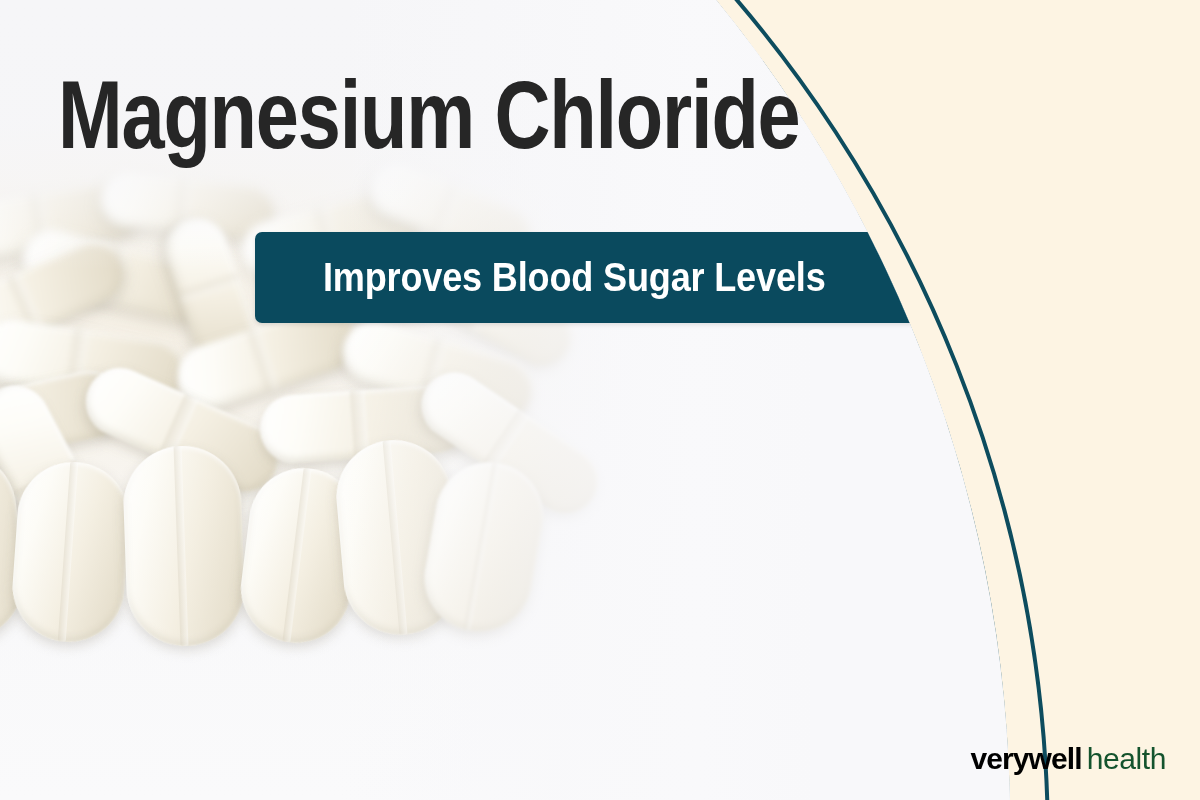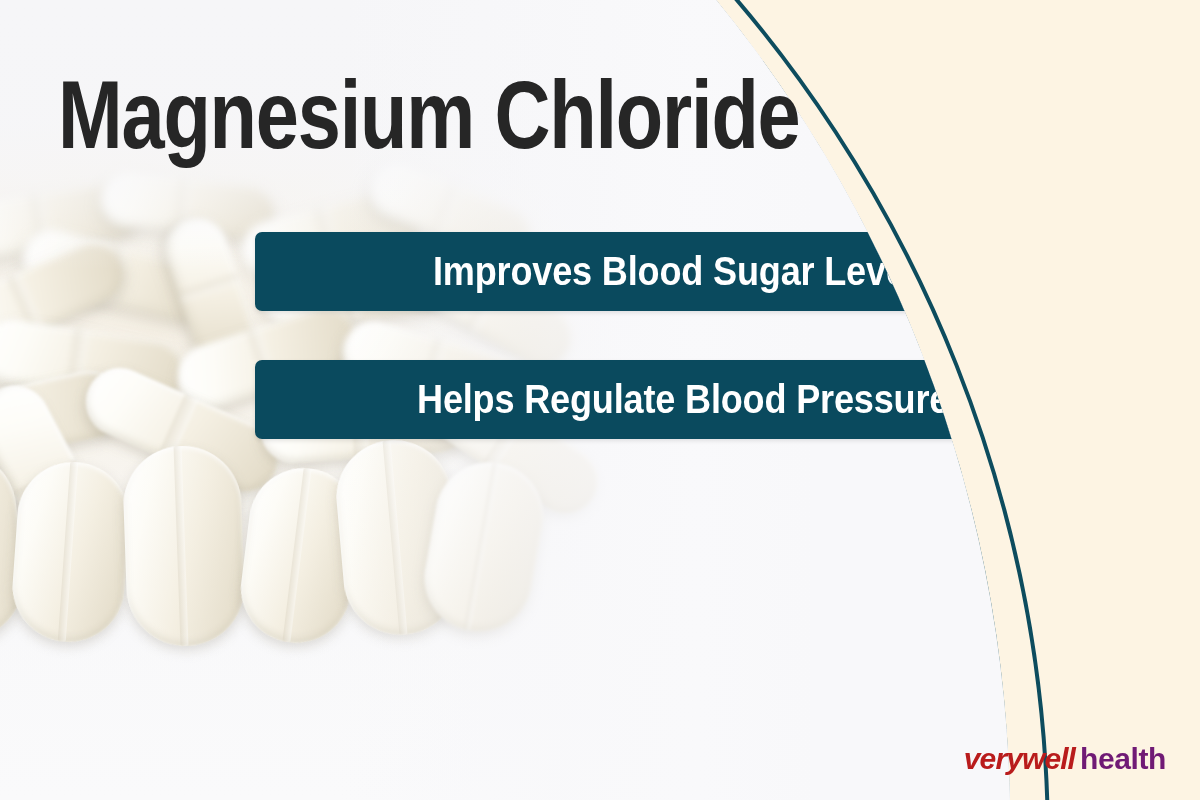--- a/index.html
+++ b/index.html
@@ -179,28 +179,27 @@
     position: absolute;
     left: 1600px;
     top: 480px;
     width: 1200px;
     height: 800px;
   }
   .bar {
     position: absolute;
     left: 255px;
     width: 860px;
-    height: 79px;
+    height: 91px;
     background: #0a4a5e;
     border-radius: 7px 0 0 7px;
     display: flex;
     align-items: center;
     pointer-events: auto;
     box-shadow: 0 2px 4px rgba(0,0,0,0.10);
-    justify-content: center;
   }
   .bar-1 { top: 232px; }
   .bar-2 { top: 360px; }
   .bar-3 { top: 488px; }
 
   .bar-label {
     font-family: "Liberation Sans", sans-serif;
     font-weight: bold;
     font-size: 41px;
     line-height: 1;
@@ -219,29 +218,28 @@
     bottom: 24px;
     display: flex;
     align-items: baseline;
     white-space: nowrap;
   }
   .logo-very {
     font-family: "Liberation Sans", sans-serif;
     font-weight: bold;
     font-size: 30px;
     letter-spacing: -0.9px;
-    color: #b91c1c;
-    font-style: italic;
+    color: #000000;
   }
   .logo-health {
     font-family: "Liberation Sans", sans-serif;
-    font-weight: bold;
+    font-weight: normal;
     font-size: 30px;
     letter-spacing: -0.4px;
-    color: #701a75;
+    color: #14532d;
     margin-left: 5px;
   }
 </style>
 </head>
 <body>
 
 <div id="canvas">
 
   <div class="cream-bg"></div>
 
@@ -290,23 +288,20 @@
   <h1 class="title">Magnesium Chloride</h1>
 
   <div class="bars">
     <div class="bar-clip">
       <div class="bar-inner-shift">
 
         <div class="bar bar-1">
           <span class="bar-label">Improves Blood Sugar Levels</span>
         </div>
 
-        <div class="bar bar-2">
-          <span class="bar-label">Helps Regulate Blood Pressure</span>
-        </div>
 
 
       </div>
     </div>
   </div>
 
   <div class="logo">
     <span class="logo-very">verywell</span>
     <span class="logo-health">health</span>
   </div>

